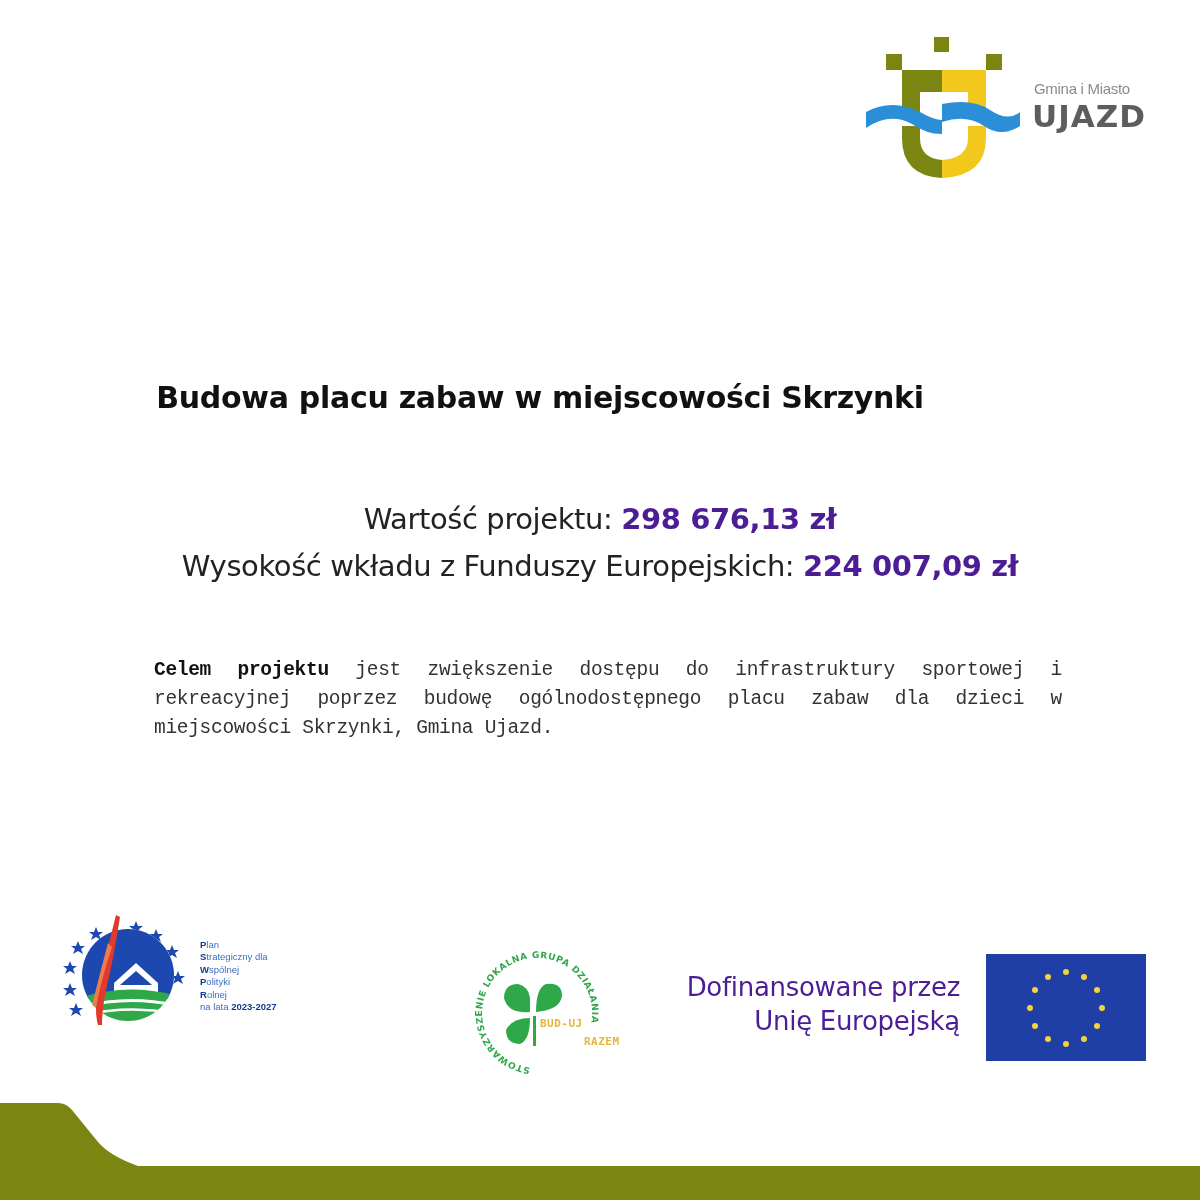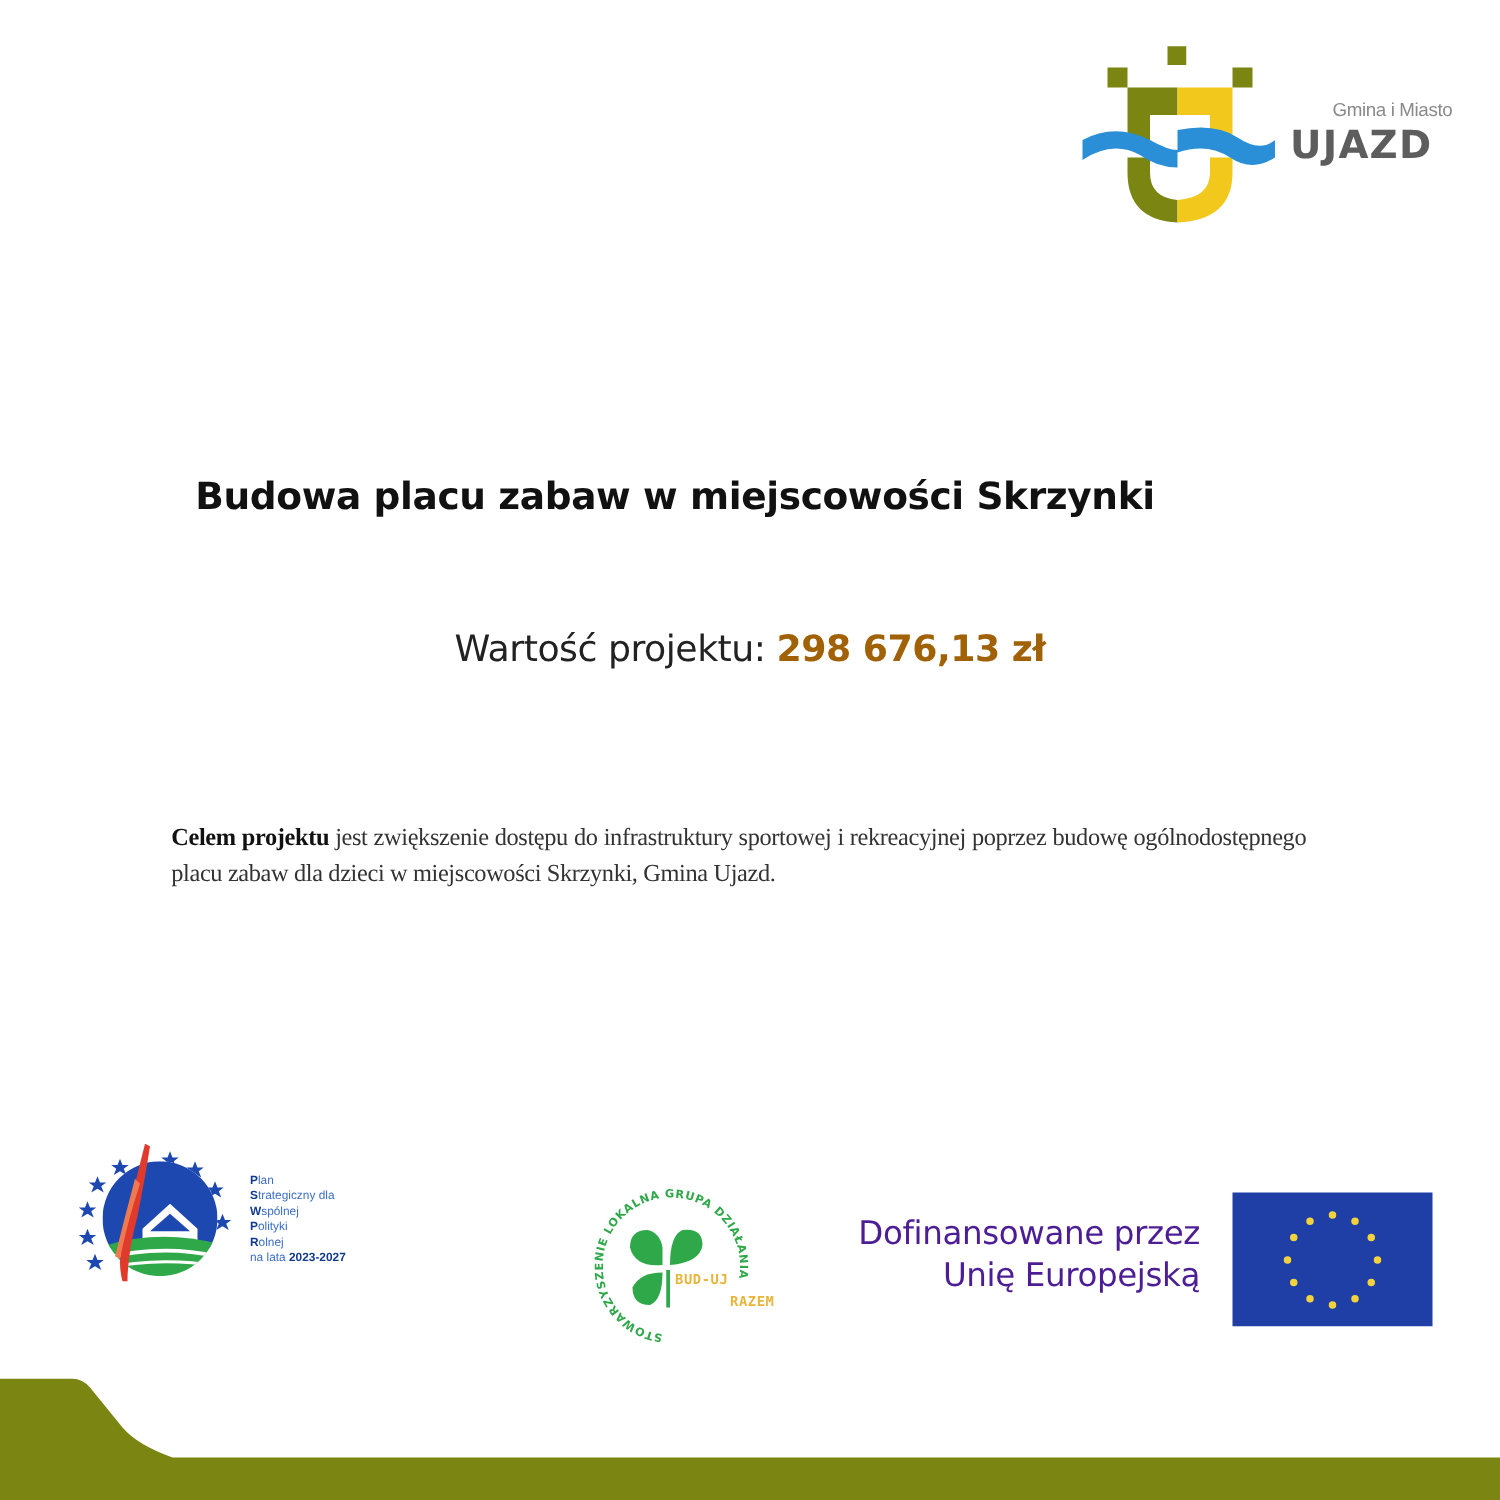--- a/index.html
+++ b/index.html
@@ -1,29 +1,29 @@
 <!DOCTYPE html>
 <html><head>
   <meta charset="utf-8">
   <style>
     * { margin: 0; padding: 0; box-sizing: border-box; }
     html, body { width: 1200px; height: 1200px; background: #ffffff; overflow: hidden; }
     body { position: relative; font-family: "DejaVu Sans", sans-serif; color: #1a1a1a; }
 
     .logo-ujazd { position: absolute; left: 862px; top: 34px; width: 300px; height: 150px; }
     .logo-ujazd svg { position: absolute; left: 0; top: 0; }
-    .ujazd-sub { position: absolute; left: 172px; top: 46px; font-family: "Liberation Sans", sans-serif; font-size: 15px; color: #8a8a8a; letter-spacing: -0.3px; white-space: nowrap; margin-left: 32px; }
+    .ujazd-sub { position: absolute; left: 172px; top: 46px; font-family: "Liberation Sans", sans-serif; font-size: 15px; color: #8a8a8a; letter-spacing: -0.3px; white-space: nowrap; }
     .ujazd-name { position: absolute; left: 170px; top: 64px; font-family: "DejaVu Sans", sans-serif; font-weight: bold; font-size: 31px; color: #5d5d5d; letter-spacing: 1px; white-space: nowrap; text-align: right; }
 
     .title { position: absolute; left: 0; width: 1080px; top: 380px; text-align: center; font-family: "DejaVu Sans", sans-serif; font-weight: bold; font-size: 30px; color: #111; letter-spacing: -0.3px; }
 
     .values { position: absolute; left: 0; width: 1200px; top: 496px; text-align: center; font-family: "DejaVu Sans", sans-serif; font-size: 29px; color: #222; line-height: 47px; letter-spacing: -0.4px; }
-    .values b { font-weight: bold; color: #a16207; }
+    .values b { font-weight: bold; color: #4c1d95; }
 
-    .desc { position: absolute; left: 137px; width: 908px; top: 656px; font-family: Liberation Serif, serif; font-size: 19.5px; line-height: 29px; color: #333; text-align: justify; text-align-last: left; letter-spacing: -0.3px; }
+    .desc { position: absolute; left: 154px; width: 908px; top: 656px; font-family: Liberation Mono, monospace; font-size: 19.5px; line-height: 29px; color: #333; text-align: justify; text-align-last: left; letter-spacing: -0.3px; }
     .desc b { color: #111; font-weight: bold; }
 
     .logo-pswpr { position: absolute; left: 58px; top: 913px; width: 250px; height: 120px; }
     .pswpr-text { position: absolute; left: 142px; top: 26px; font-family: "Liberation Sans", sans-serif; font-size: 9.5px; line-height: 12.4px; color: #3b6dc4; white-space: nowrap; }
     .pswpr-text span.cap { color: #123a8f; font-weight: bold; }
     .pswpr-text b { color: #123a8f; }
 
     .logo-lgd { position: absolute; left: 472px; top: 948px; width: 130px; height: 130px; }
     .lgd-line1, .lgd-line2 { position: absolute; left: 68px; font-family: "DejaVu Sans Mono", monospace; font-size: 11px; font-weight: bold; color: #e8b53a; letter-spacing: 0.5px; }
     .lgd-line1 { top: 69px; }
@@ -56,20 +56,24 @@
   <div class="ujazd-sub">Gmina i Miasto</div>
   <div class="ujazd-name">UJAZD</div>
 </div>
 
 <h1 class="title">Budowa placu zabaw w miejscowości Skrzynki</h1>
 
 <div class="values">
   <div>
     <span>Wartość projektu:</span>
     <b>298 676,13 zł</b>
+  </div>
+  <div>
+    <span>Wysokość wkładu z Funduszy Europejskich:</span>
+    <b>224 007,09 zł</b>
   </div>
 </div>
 
 <p class="desc"><b>Celem projektu</b><span> jest zwiększenie dostępu do infrastruktury sportowej i rekreacyjnej poprzez budowę ogólnodostępnego placu zabaw dla dzieci w miejscowości Skrzynki, Gmina Ujazd.</span></p>
 
 <div class="logo-pswpr">
   <svg width="140" height="120" viewBox="0 0 140 120">
     <defs>
       <clipPath id="circ">
           <circle cx="70" cy="62" r="46"></circle>

